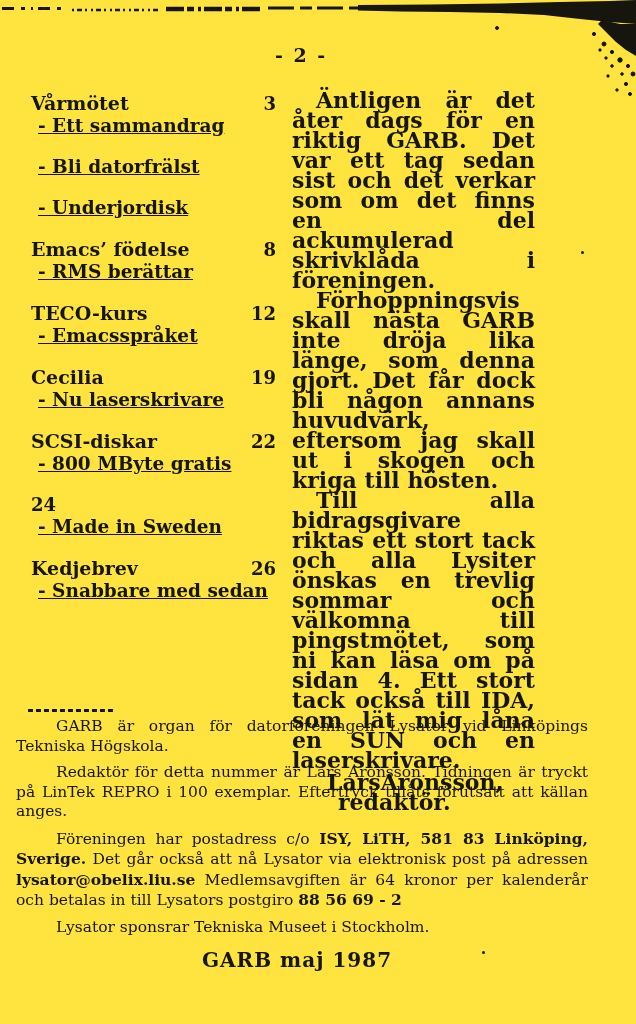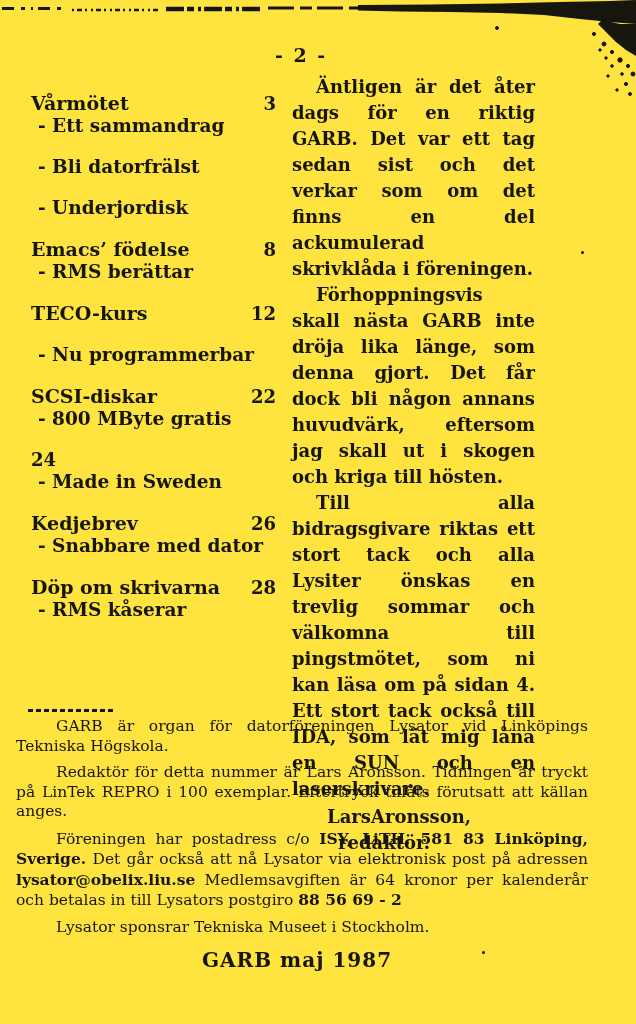--- a/index.html
+++ b/index.html
@@ -13,25 +13,25 @@
   .page-num {
     position:absolute; left:236px; top:44px; width:130px;
     text-align:center; font-size:19px; font-weight:bold; letter-spacing:2px;
   }
   
   .toc { position:absolute; left:31px; top:92px; width:245px; }
   .toc-entry { margin-bottom:19px; }
   .toc-row { display:flex; justify-content:space-between; align-items:baseline;
              font-weight:bold; font-size:19px; line-height:22px; }
   .toc-page { font-size:18px; }
-  .toc-sub { font-weight:bold; font-size:18.5px; line-height:22px; padding-left:7px; }
+  .toc-sub { font-weight:bold; font-size:18.5px; line-height:22px; padding-left:7px;text-decoration:underline; }
   
   .editorial {
-    position:absolute; left:292px; top:74px; width:243px;
-    font-size:18px; line-height:26px; font-weight:bold; text-align:justify;
+    position:absolute; left:292px; top:90px; width:243px;
+    font-size:22px; line-height:20px; font-weight:bold; text-align:justify;
   }
   .editorial p { margin:0; text-indent:24px; }
   .signature { margin-top:2px; font-weight:bold; }
   .sig-row { display:flex; margin-left:35px; width:204px; }
   .sig-role { margin-left:46px; }
   
   .footer-rule {
     position:absolute; left:28px; top:709px; width:86px; height:3px;
     background:repeating-linear-gradient(90deg,#17160e 0 5px,transparent 5px 8px);
   }
@@ -107,24 +107,29 @@
         <span class="toc-page">8</span>
       </div>
       <div class="toc-sub">- RMS berättar</div>
     </div>
 
     <div class="toc-entry">
       <div class="toc-row">
         <span>TECO-kurs</span>
         <span class="toc-page">12</span>
       </div>
+      <div class="toc-sub">- Emacsspråket</div>
     </div>
 
     <div class="toc-entry">
-      <div class="toc-sub">- Nu programmerbar</div>
+      <div class="toc-row">
+        <span>Cecilia</span>
+        <span class="toc-page">19</span>
+      </div>
+      <div class="toc-sub">- Nu laserskrivare</div>
     </div>
 
     <div class="toc-entry">
       <div class="toc-row">
         <span>SCSI-diskar</span>
         <span class="toc-page">22</span>
       </div>
       <div class="toc-sub">- 800 MByte gratis</div>
     </div>
 
@@ -133,30 +138,23 @@
         <span class="toc-page">24</span>
       </div>
       <div class="toc-sub">- Made in Sweden</div>
     </div>
 
     <div class="toc-entry">
       <div class="toc-row">
         <span>Kedjebrev</span>
         <span class="toc-page">26</span>
       </div>
-      <div class="toc-sub">- Snabbare med dator</div>
+      <div class="toc-sub">- Snabbare med sedan</div>
     </div>
 
-    <div class="toc-entry">
-      <div class="toc-row">
-        <span>Döp om skrivarna</span>
-        <span class="toc-page">28</span>
-      </div>
-      <div class="toc-sub">- RMS kåserar</div>
-    </div>
 
   </div>
 
   <div class="editorial">
     <p>Äntligen är det åter dags för en riktig GARB. Det var ett tag sedan sist och det verkar som om det finns en del ackumulerad skrivklåda i föreningen.</p>
     <p>Förhoppningsvis skall nästa GARB inte dröja lika länge, som denna gjort. Det får dock bli någon annans huvudvärk, eftersom jag skall ut i skogen och kriga till hösten.</p>
     <p>Till alla bidragsgivare riktas ett stort tack och alla Lysiter önskas en trevlig sommar och välkomna till pingstmötet, som ni kan läsa om på sidan 4. Ett stort tack också till IDA, som lät mig låna en SUN och en laserskrivare.</p>
     <div class="signature">
       <div class="sig-row">
         <span>Lars</span>

